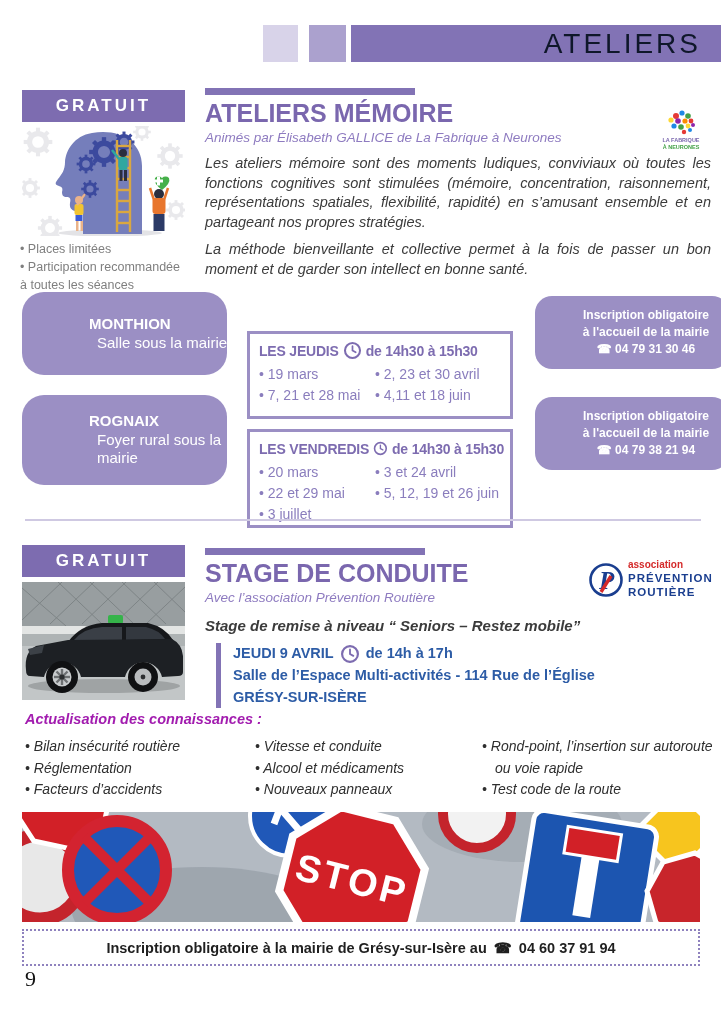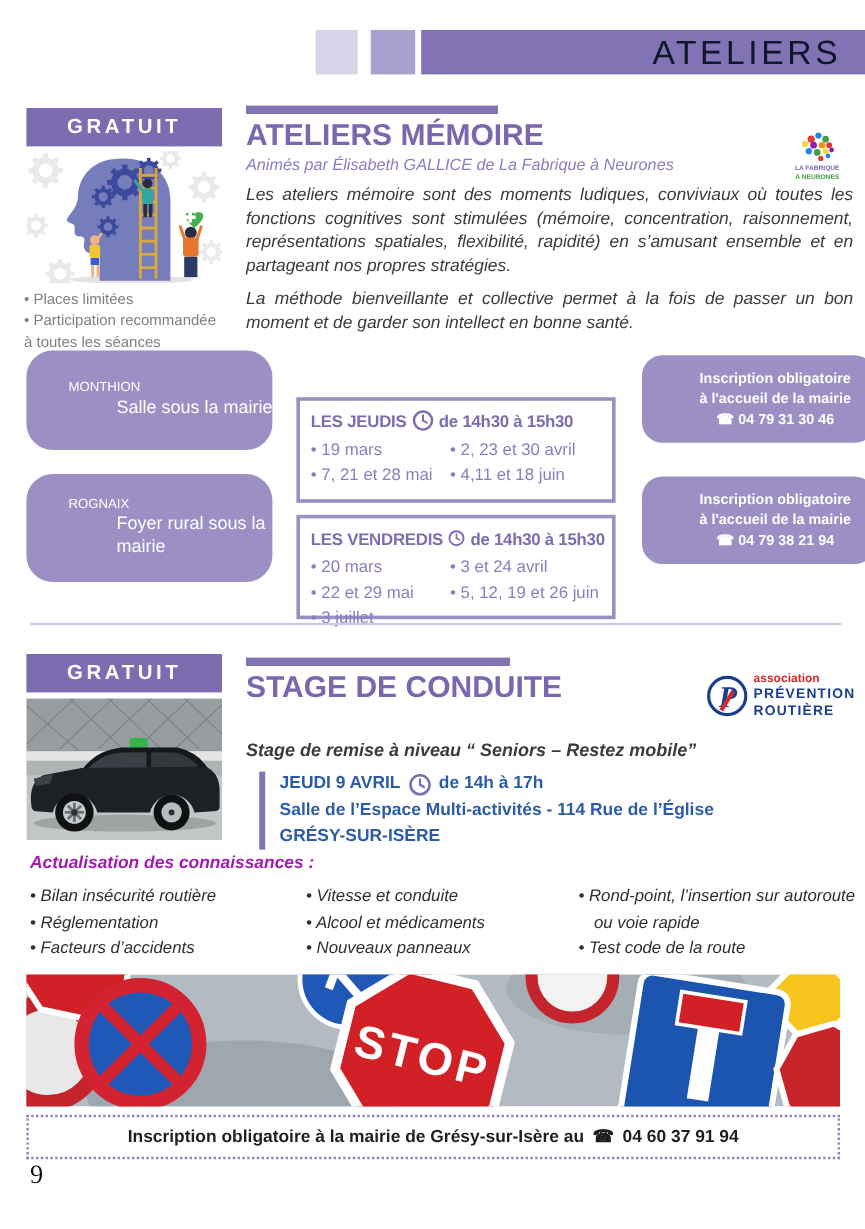--- a/index.html
+++ b/index.html
@@ -33,26 +33,26 @@
   .para{left:205px;width:506px;font-size:14.5px;font-style:italic;color:#3b3b3b;
         text-align:justify;line-height:1.35;}
   .p1{top:154px;} .p2{top:240px;}
 
   .fab-logo{left:656px;top:106px;width:50px;height:56px;}
 
   
   .locbox{left:22px;width:205px;background:#9b8fc4;border-radius:22px;color:#fff;
           display:flex;align-items:center;box-sizing:border-box;padding-left:22px;gap:13px;}
   .loc1{top:292px;height:83px;} .loc2{top:395px;height:90px;}
-  .loc-name{font-size:11px;font-weight:normal;line-height:1.25;}
+  .loc-name{font-size:15px;font-weight:bold;line-height:1.25;margin-left:32px;}
   .loc-venue{font-size:15px;line-height:1.25;width:142px;margin-left:40px;}
 
   .schedbox{left:247px;width:266px;background:#fff;border:3px solid #9b8fc4;
             box-sizing:border-box;padding:7px 6px 4px 9px;margin-top:42px;}
-  .sched1{top:289px;height:88px;} .sched2{top:387px;height:87px;}
+  .sched1{top:289px;height:88px;} .sched2{top:387px;height:99px;}
   .sched-head{display:flex;align-items:center;gap:4px;font-weight:bold;font-size:14px;
               letter-spacing:-0.2px;color:#7d6cb0;white-space:nowrap;}
   .dates{display:grid;grid-template-columns:112px auto;column-gap:4px;margin-top:4px;}
   .date-item{font-size:14px;color:#8a7dbd;line-height:1.5;white-space:nowrap;}
 
   .inscbox{left:535px;width:166px;height:73px;background:#9b8fc4;border-radius:17px;color:#fff;
            display:flex;flex-direction:column;align-items:center;justify-content:center;
            font-weight:bold;font-size:12px;line-height:1.4;text-align:center;padding-left:28px;}
   .insc1{top:296px;} .insc2{top:397px;}
 
@@ -330,20 +330,21 @@
       </g>
       <circle cx="40" cy="95" r="2.6" fill="#2c2e30"></circle>
       <circle cx="121" cy="95" r="15" fill="#101113"></circle>
       <circle cx="121" cy="95" r="8.5" fill="#b9bcbe"></circle>
       <circle cx="121" cy="95" r="2.4" fill="#2c2e30"></circle>
     </svg>
   </div>
 
   <div class="abs rule c-rule"></div>
   <div class="abs sec-title c-title">STAGE DE CONDUITE</div>
+  <div class="abs sec-sub c-sub">Avec l’association Prévention Routière</div>
 
   <div class="abs pr-logo">
     <svg width="130" height="48" viewBox="0 0 130 48">
       <circle cx="19" cy="24" r="15.5" fill="none" stroke="#1a3e8f" stroke-width="2.6"></circle>
       <text x="12" y="33" font-size="25" font-weight="bold" font-style="italic" fill="#1a3e8f" font-family="Liberation Serif,serif">P</text>
       <path d="M14,36 L24,20" stroke="#d42a2a" stroke-width="3.4"></path>
       <text x="41" y="12" font-size="10" font-weight="bold" fill="#d42a2a">association</text>
       <text x="41" y="26" font-size="11.5" font-weight="bold" fill="#1a3e8f" letter-spacing="1">PRÉVENTION</text>
       <text x="41" y="40" font-size="11.5" font-weight="bold" fill="#1a3e8f" letter-spacing="1">ROUTIÈRE</text>
     </svg>

